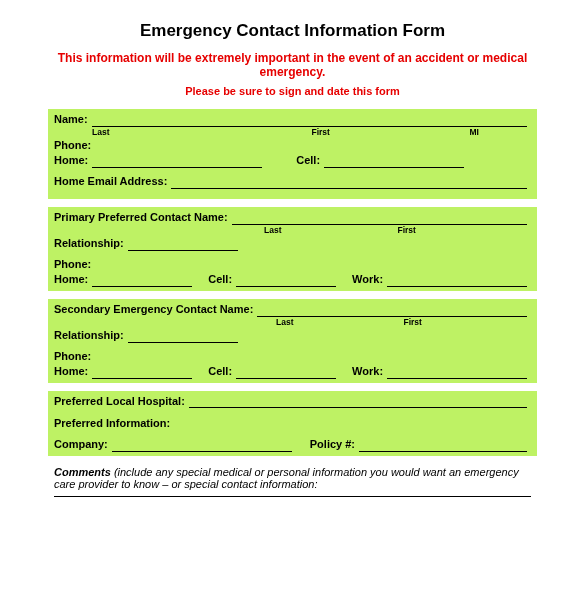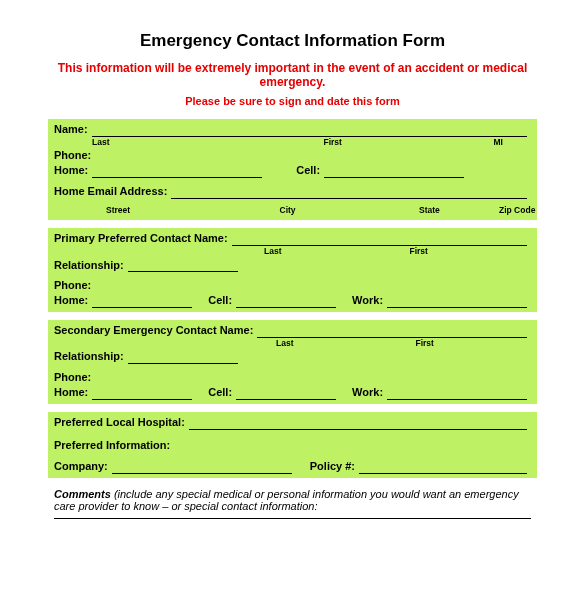--- a/index.html
+++ b/index.html
@@ -6,21 +6,21 @@
   body {
     margin: 0;
     padding: 0;
     font-family: Arial, Helvetica, sans-serif;
     background: #fff;
     width: 585px;
     height: 600px;
     overflow: hidden;
   }
   .page {
-    padding: 31px 48px 20px 48px;
+    padding: 21px 48px 20px 48px;
   }
   .title {
     text-align: center;
     font-weight: bold;
     font-size: 17px;
     color: #000;
     margin-bottom: 10px;
   }
   .warn1 {
     text-align: center;
@@ -46,21 +46,21 @@
   }
   .row { display: flex; align-items: flex-end; gap: 0; }
   .lbl { font-weight: bold; white-space: nowrap; }
   .line {
     flex: 1;
     border-bottom: 1px solid #000;
     height: 12px;
     margin: 0 4px;
     min-width: 20px;
   }
-  .subs { display: flex; font-size: 8.5px; font-weight: bold; gap: 12px; }
+  .subs { display: flex; font-size: 8.5px; font-weight: bold; }
   .comments {
     font-size: 11px;
     font-style: italic;
     padding: 2px 6px;
   }
   .comments .cb { font-weight: bold; font-style: italic; }
   .hr { border-bottom: 1px solid #000; margin: 6px 0 0 0; }
 </style>
 </head>
 <body>
@@ -89,26 +89,20 @@
       <span class="lbl">Cell:</span>
       <span class="line" style="flex:0 0 140px"></span>
       <span style="flex:1"></span>
     </div>
     <div style="height:6px"></div>
     <div class="row">
       <span class="lbl">Home Email Address:</span>
       <span class="line"></span>
     </div>
     <div style="height:6px"></div>
-    <div class="subs" style="margin-left:52px;">
-      <span style="flex:0 0 38%;">Street</span>
-      <span style="flex:0 0 30%;">City</span>
-      <span style="flex:0 0 16%;">State</span>
-      <span style="flex:0 0 16%;">Zip Code</span>
-    </div>
   </div>
 
   <div class="block">
     <div class="row">
       <span class="lbl">Primary Preferred Contact Name</span>
         <span class="lbl">:</span>
       <span class="line"></span>
     </div>
     <div class="subs" style="margin-left:210px;">
       <span style="flex:0 0 50%;">Last</span>

